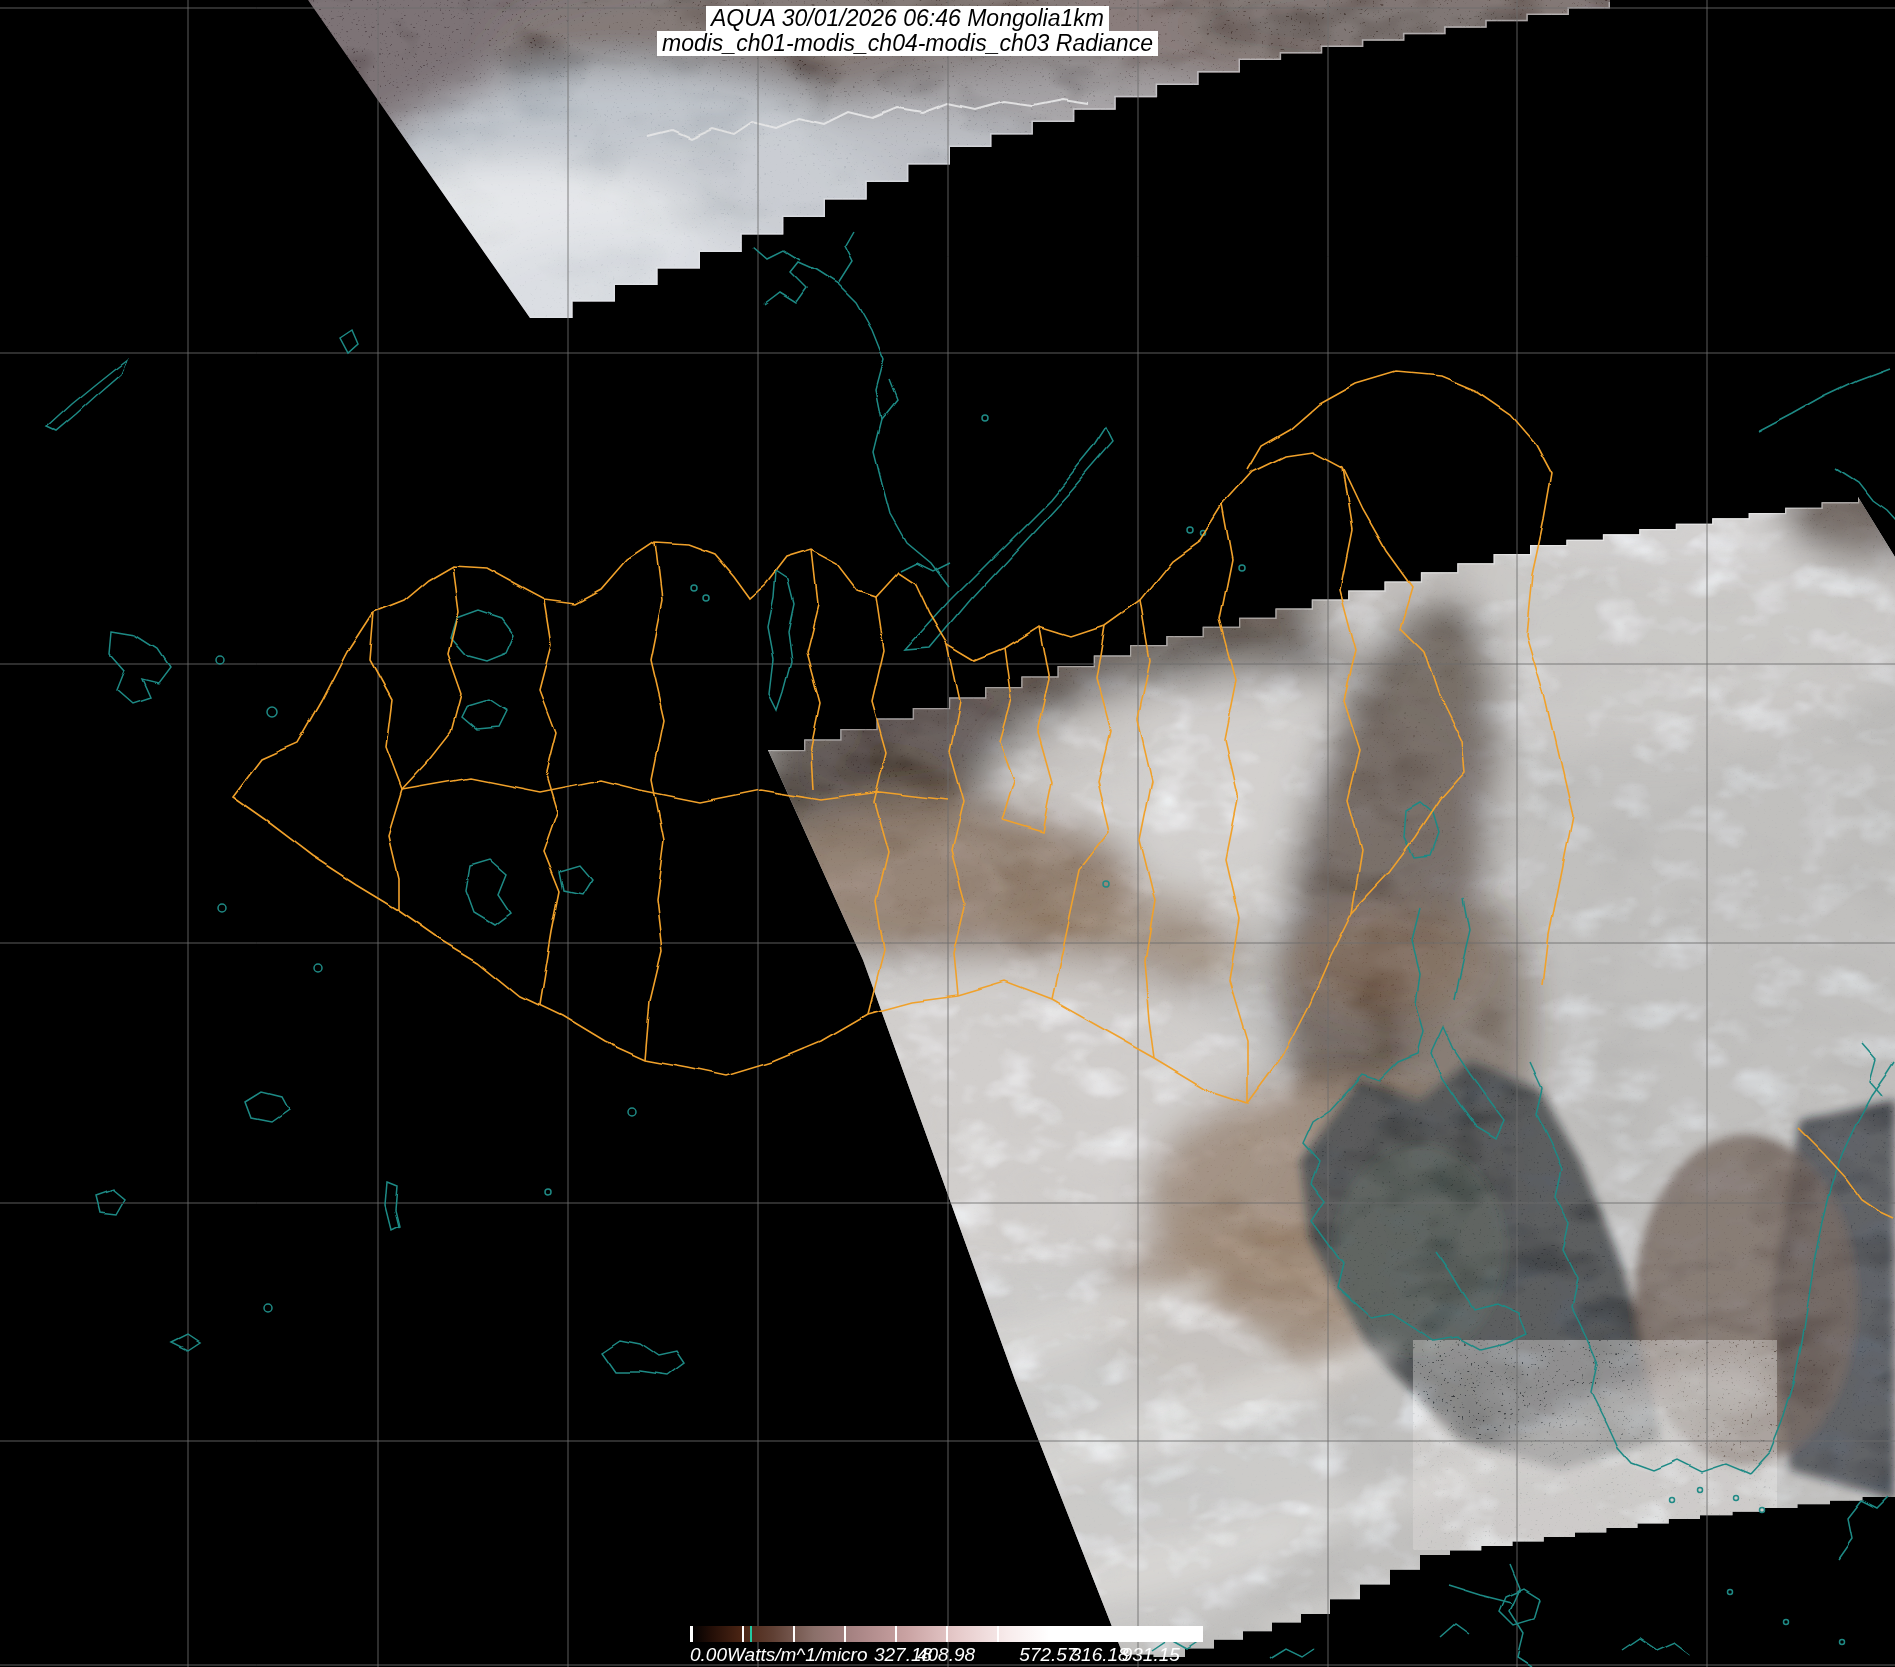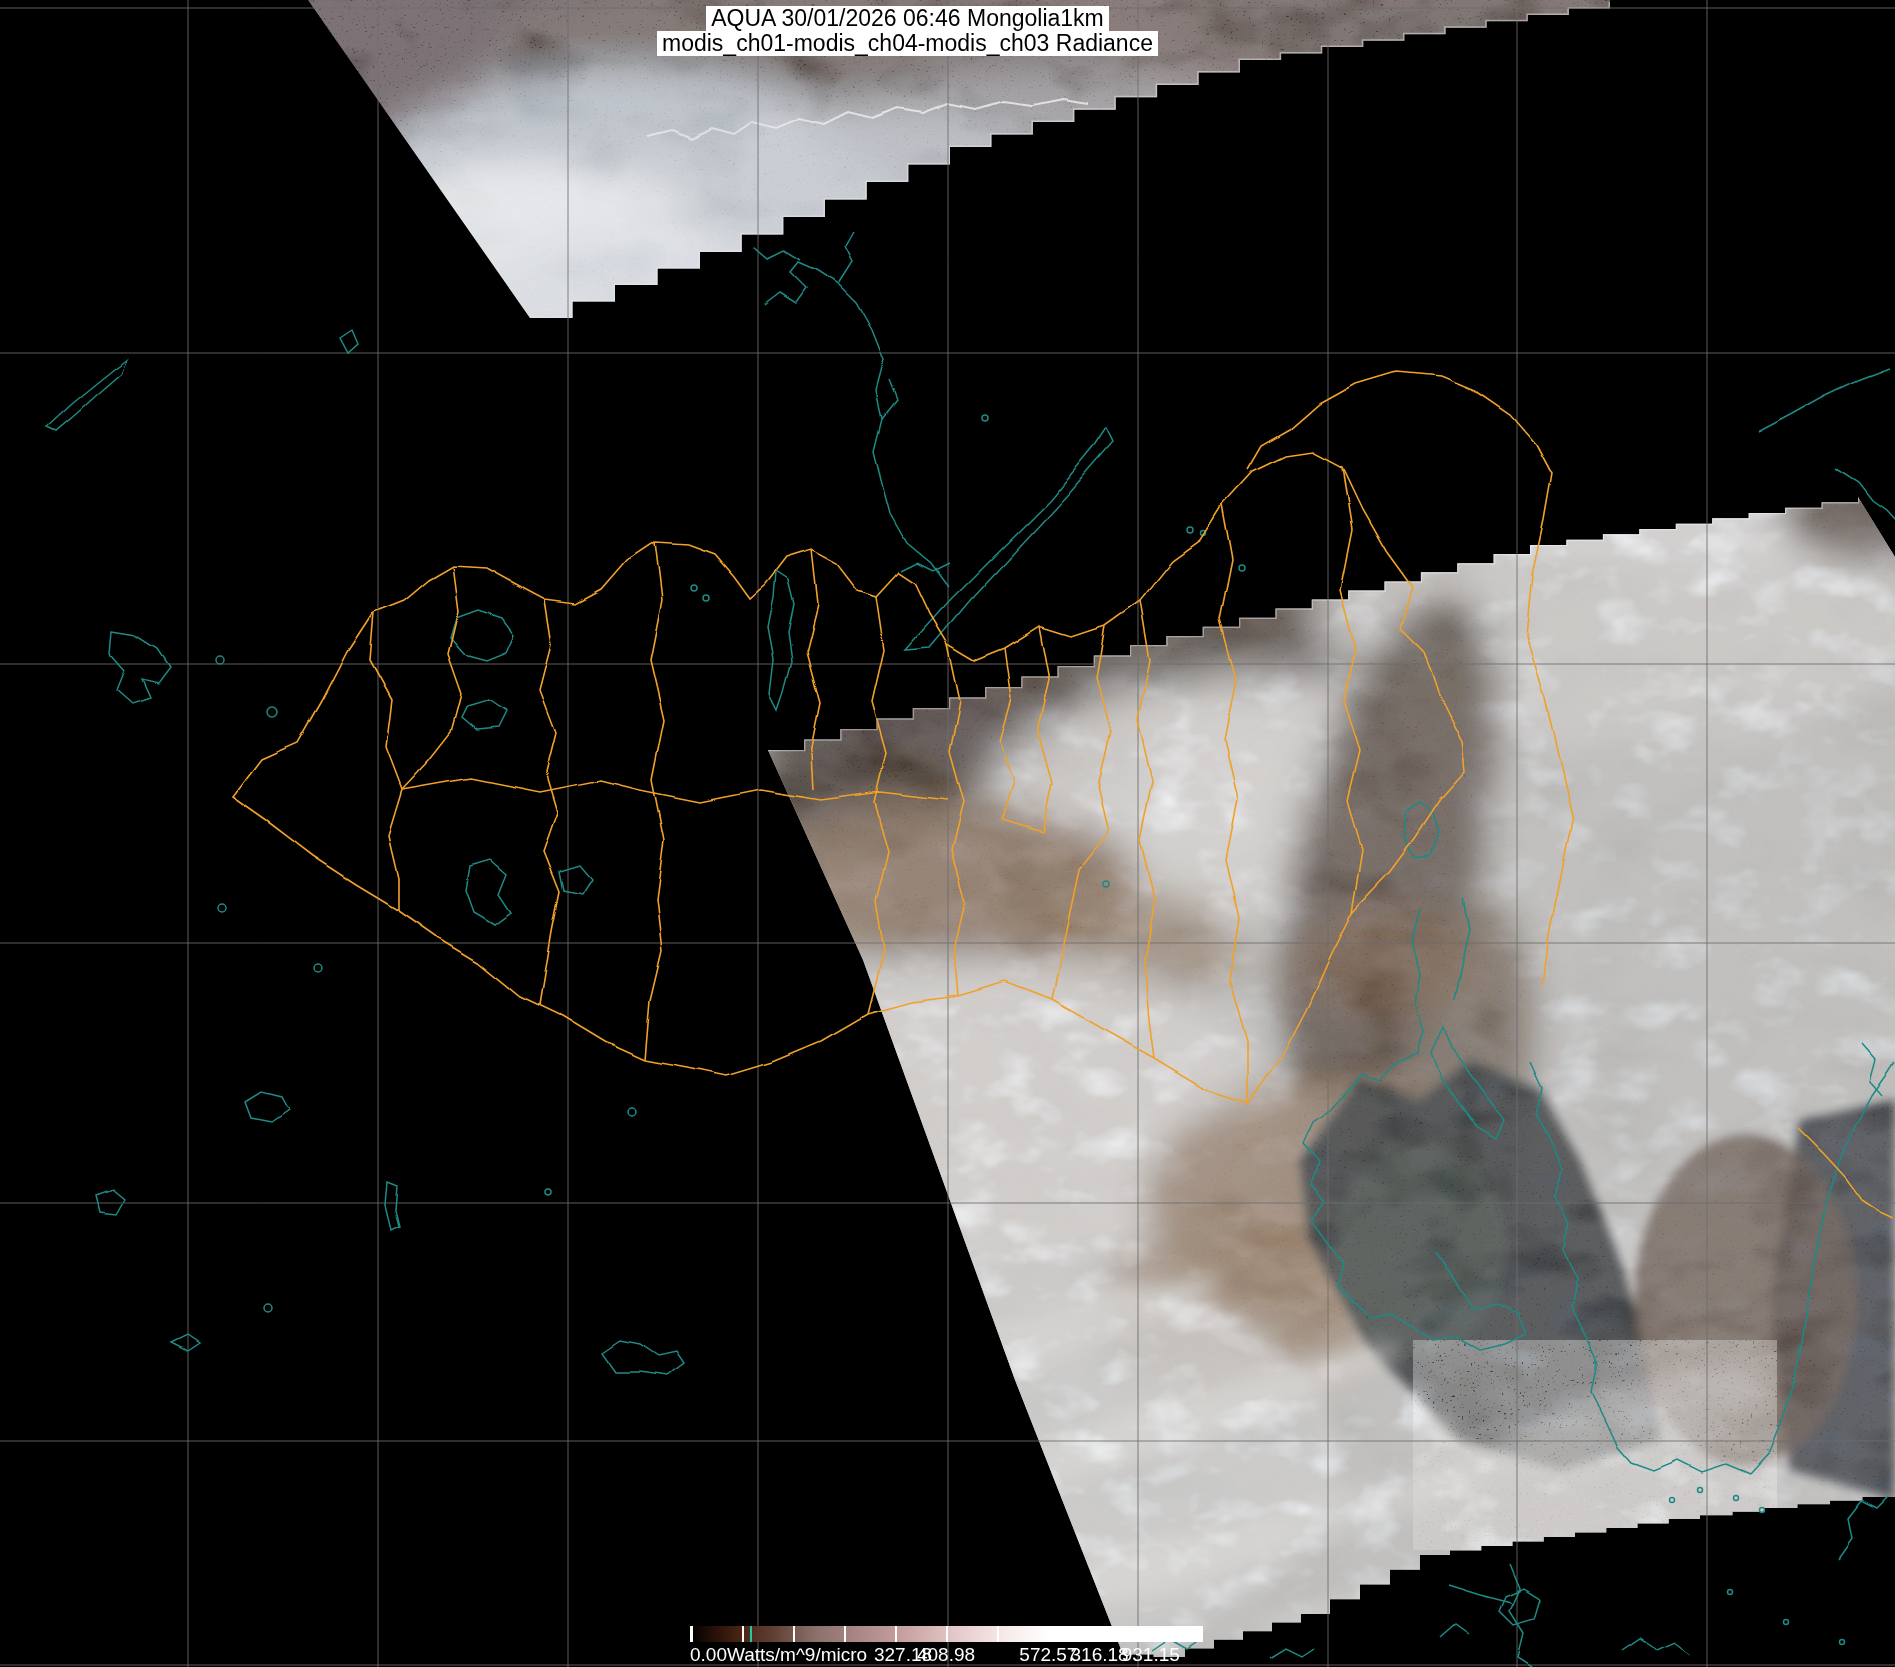--- a/index.html
+++ b/index.html
@@ -1,17 +1,17 @@
 <!DOCTYPE html>
 <html style="--bg: #000000; --grid: #6f6f6f; --border: #f0a12b; --coast: #1f8a85; --marker: #22c9a2; --title-bg: #ffffff; --title-fg: #000000; --label-fg: #ffffff;"><head>
 <meta charset="utf-8">
 <style>
   html,body{margin:0;padding:0;background:#000;}
   #stage{position:relative;width:1895px;height:1667px;background:var(--bg,#000);overflow:hidden;
-         font-family:"Liberation Sans", sans-serif;}
+         font-family:"Liberation Sans", sans-serif;font-style:italic;}
   #map{position:absolute;left:0;top:0;}
   .titles{position:absolute;left:0;top:6px;width:100%;display:flex;flex-direction:column;
           align-items:center;transform:translateX(-40px);z-index:6;line-height:25px;}
   .title-box{display:inline-block;background:var(--title-bg,#fff);color:var(--title-fg,#000);
              font-size:23px;padding:0 5px;white-space:nowrap;}
   #colorbar-wrap{position:absolute;left:690px;top:1626px;width:514px;z-index:7;}
   #colorbar{position:relative;width:512px;height:16px;border-left:1px solid #fff;}
   .cbar-tick{position:absolute;top:0;width:2px;height:16px;background:#fff;}
   .cbar-marker{position:absolute;top:0;width:2px;height:16px;background:var(--marker,#22c9a2);}
   #cbar-labels{position:relative;width:512px;height:20px;margin-top:2px;color:var(--label-fg,#fff);
@@ -242,21 +242,21 @@
         <div class="cbar-tick" style="left: 204px;"></div>
         <div class="cbar-tick" style="left: 255px;"></div>
         <div class="cbar-tick" style="left: 306px;"></div>
         <div class="cbar-tick" style="left: 357px;"></div>
         <div class="cbar-tick" style="left: 408px;"></div>
         <div class="cbar-tick" style="left: 459px;"></div>
         <div class="cbar-tick" style="left: 510px;"></div>
         <div class="cbar-marker" style="left: 58.8px;"></div>
       </div>
     <div id="cbar-labels">
-      <span id="cbar-unit">0.00Watts/m^9/micro</span>
+      <span id="cbar-unit">0.00Watts/m^1/micro</span>
     <span class="cbar-num" style="left: 213px;">327.18</span>
         <span class="cbar-num" style="left: 256px;">408.98</span>
         <span class="cbar-num" style="left: 299px; margin-top: 48px;">490.78</span>
         <span class="cbar-num" style="left: 358.4px;">572.57</span>
         <span class="cbar-num" style="left: 409.6px;">316.18</span>
         <span class="cbar-num" style="left: 460.8px;">931.15</span>
       </div>
   </div>
 
 </div>

